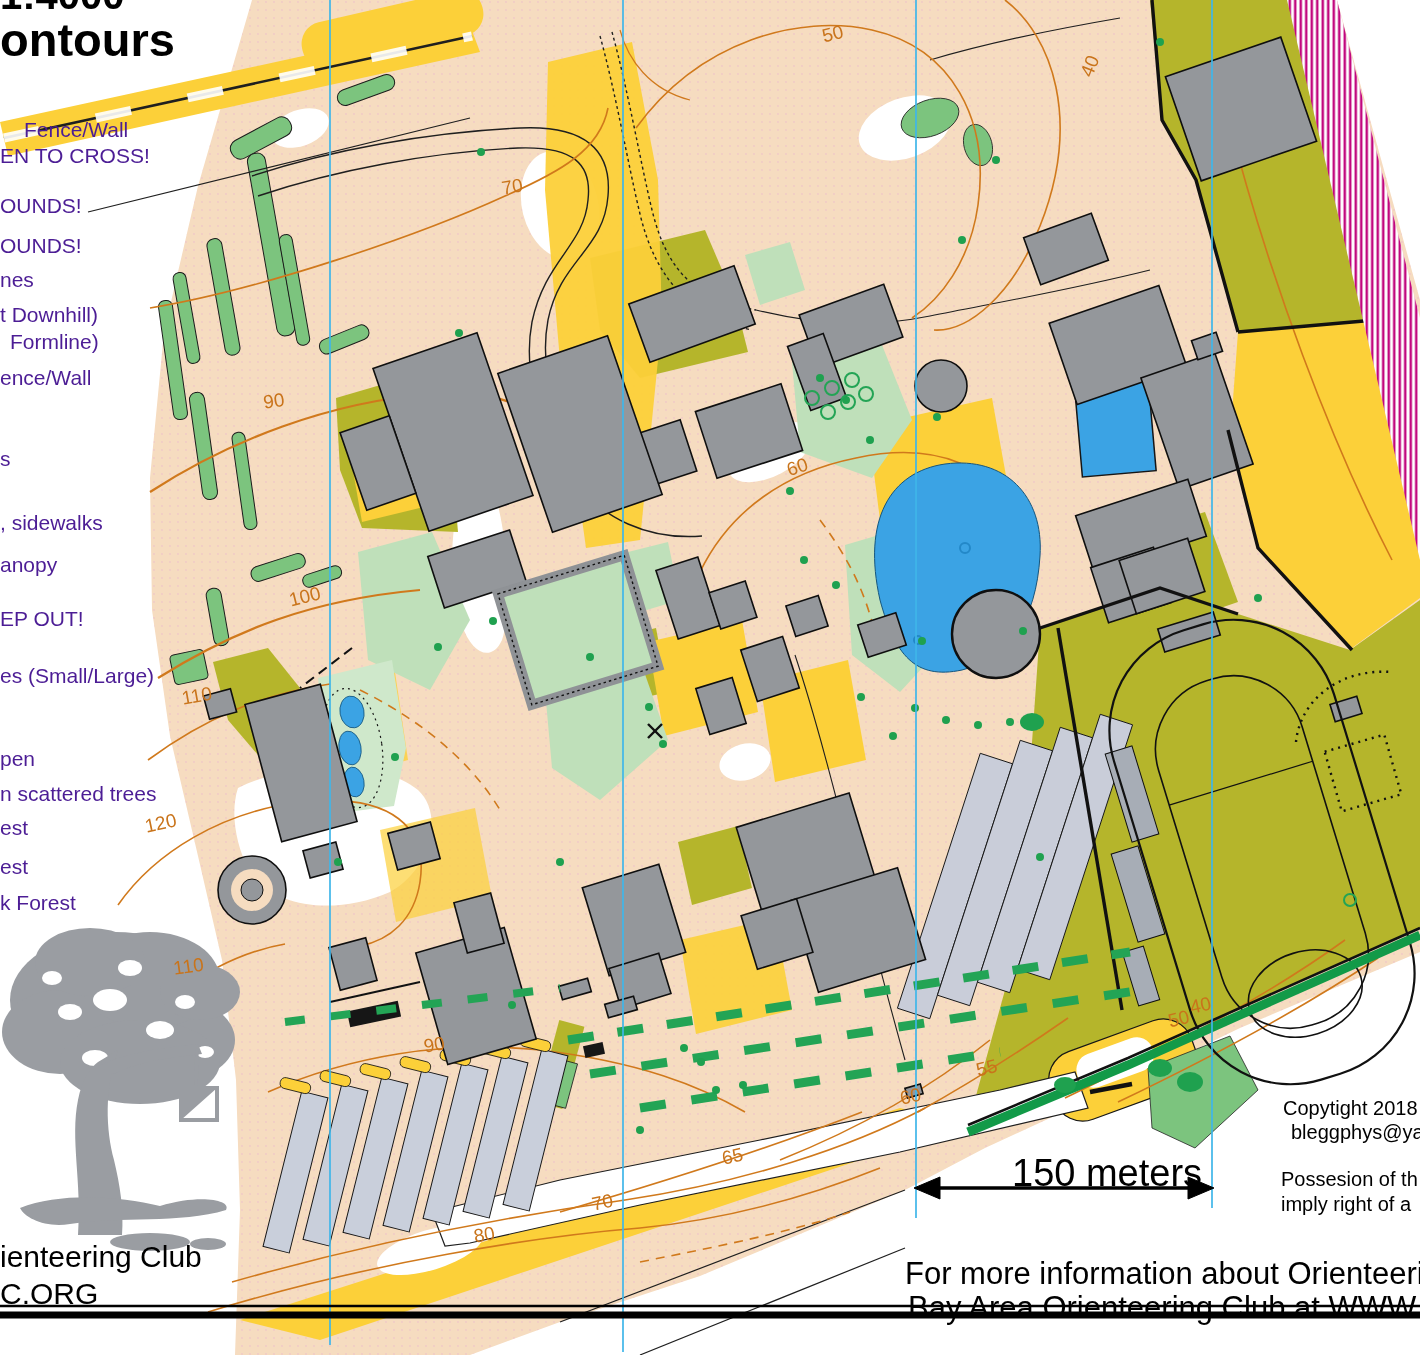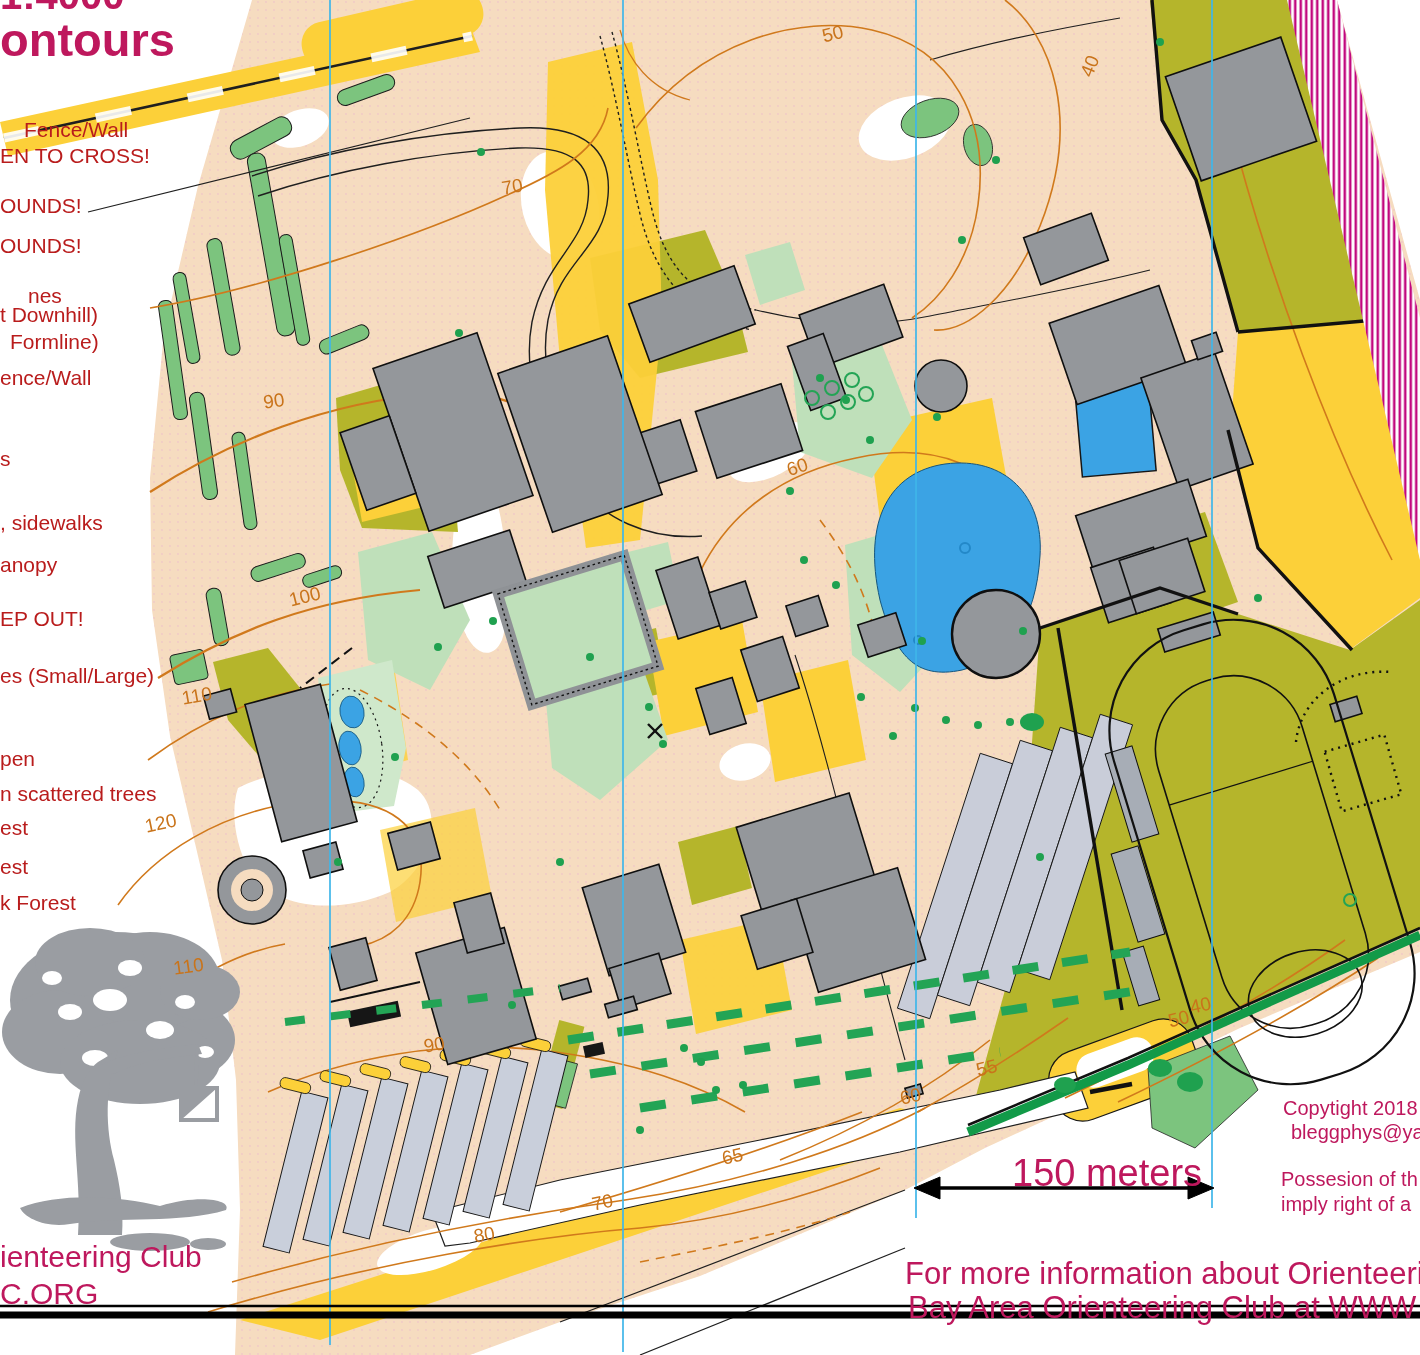--- a/index.html
+++ b/index.html
@@ -1,22 +1,22 @@
 <!DOCTYPE html>
 <html><head>
 <meta charset="utf-8">
 <style>
   html,body{margin:0;padding:0;background:#ffffff;}
   #stage{position:relative;width:1420px;height:1355px;overflow:hidden;background:#ffffff;
          font-family:"Liberation Sans", sans-serif;}
   #map-svg{position:absolute;left:0;top:0;}
-  .txt{position:absolute;color:#be185d;white-space:nowrap;}
+  .txt{position:absolute;color:#000000;white-space:nowrap;}
   .title-top{font-size:40px;font-weight:bold;top:-27px;left:0;}
   .title-main{font-size:47px;font-weight:bold;top:12px;left:0;letter-spacing:0px;}
-  .legend-item{position:absolute;font-size:21px;color:#b91c1c;white-space:nowrap;}
+  .legend-item{position:absolute;font-size:21px;color:#4c1d95;white-space:nowrap;}
   .club-line{font-size:30px;}
   .copy-line{font-size:20px;}
   .footer-line{font-size:31px;}
   .scale-label{font-size:38px;margin-left:12px;}
   .contour-label{position:absolute;font-size:19px;color:#c9741b;white-space:nowrap;
                  transform-origin:left top;}
 </style>
 </head>
 <body>
 
@@ -405,21 +405,21 @@
 </svg>
 
 <div class="txt title-top">1:4000</div>
 <div class="txt title-main">ontours</div>
 
 <div id="legend-layer">
       <div class="legend-item" style="left: 24px; top: 118px;">Fence/Wall</div>
       <div class="legend-item" style="left: 0px; top: 144px;">EN TO CROSS!</div>
       <div class="legend-item" style="left: 0px; top: 194px;">OUNDS!</div>
       <div class="legend-item" style="left: 0px; top: 234px;">OUNDS!</div>
-      <div class="legend-item" style="left: 0px; top: 284px; padding-left: 28px;">nes</div>
+      <div class="legend-item" style="left: 0px; top: 268px;">nes</div>
       <div class="legend-item" style="left: 0px; top: 303px;">t Downhill)</div>
       <div class="legend-item" style="left: 10px; top: 330px;">Formline)</div>
       <div class="legend-item" style="left: 0px; top: 366px; text-align: center;">ence/Wall</div>
       <div class="legend-item" style="left: 0px; top: 447px;">s</div>
       <div class="legend-item" style="left: 0px; top: 511px;">, sidewalks</div>
       <div class="legend-item" style="left: 0px; top: 553px;">anopy</div>
       <div class="legend-item" style="left: 0px; top: 607px;">EP OUT!</div>
       <div class="legend-item" style="left: 0px; top: 664px;">es (Small/Large)</div>
       <div class="legend-item" style="left: 0px; top: 747px; text-align: center;">pen</div>
       <div class="legend-item" style="left: 0px; top: 782px;">n scattered trees</div>

